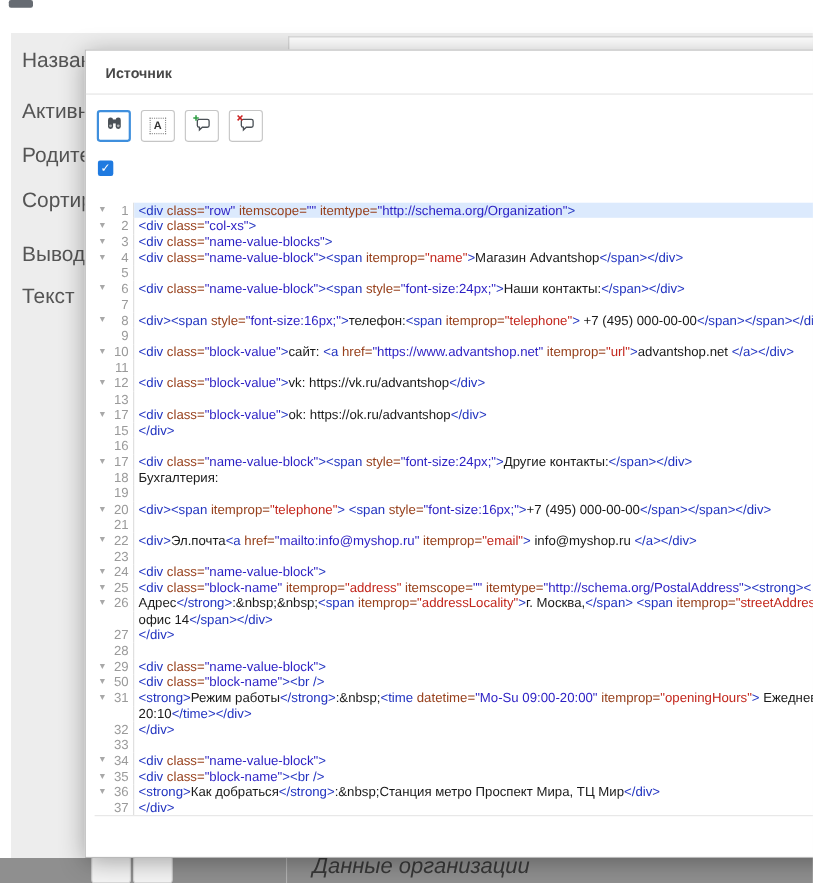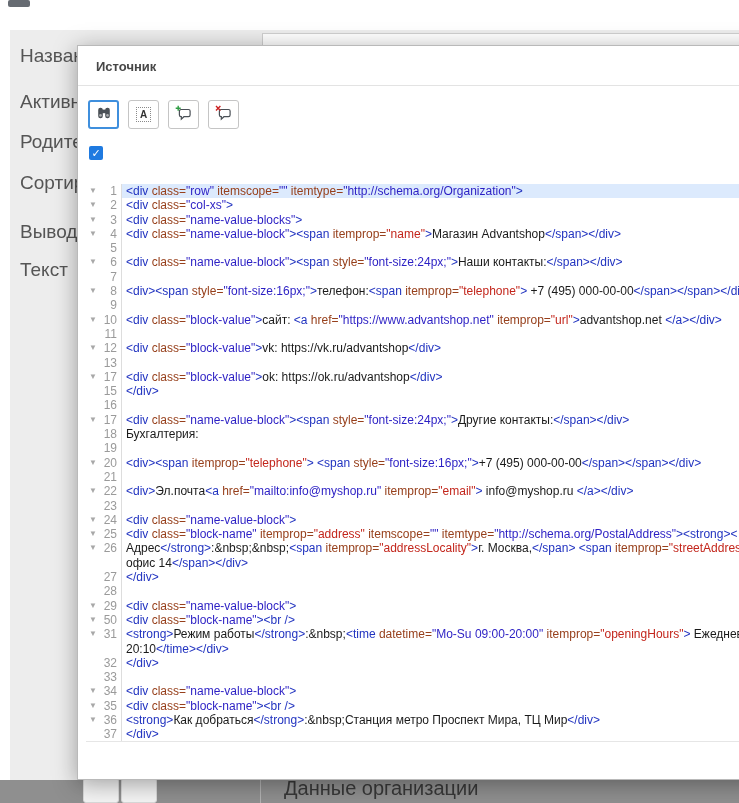--- a/index.html
+++ b/index.html
@@ -14,21 +14,21 @@
     background:#fff; border-top:1px solid #cfcfcf; border-left:1px solid #cfcfcf; z-index:2; }
 
   .bg-label { position:absolute; left:20px; width:58px; overflow:hidden;
     white-space:nowrap; font-size:19px; color:#555; z-index:2; }
 
   .bottom-band { position:absolute; left:0; top:780px; width:739px; height:23px;
     background:#8f8f8f; z-index:3; }
   .band-vline { position:absolute; left:260px; top:780px; width:1px; height:23px;
     background:#b3b3b3; z-index:4; }
   .bottom-heading { position:absolute; left:284px; top:777px; font-size:20px;
-    color:#383838; z-index:4; white-space:nowrap; }
+    color:#383838; z-index:4; white-space:nowrap;font-style:italic; }
   .mini-btn { position:absolute; top:778px; width:36px; height:25px; background:#f4f4f4;
     border:1px solid #d9d9d9; border-radius:3px; z-index:4; }
 
   .modal { position:absolute; left:77px; top:45px; width:700px; height:735px;
     background:#fff; border:1px solid #b9b9b9; box-shadow:0 4px 22px rgba(0,0,0,.35); z-index:5; }
   .modal-title { padding:13px 18px 11px; font-size:13px; font-weight:bold; color:#474747;
     border-bottom:1px solid #e3e3e3; }
 
   .btn-row { display:flex; gap:9px; margin:14px 0 0 10px; }
   .tool-btn { width:31px; height:29px; background:#fff; border:1px solid #c5c5c5;

